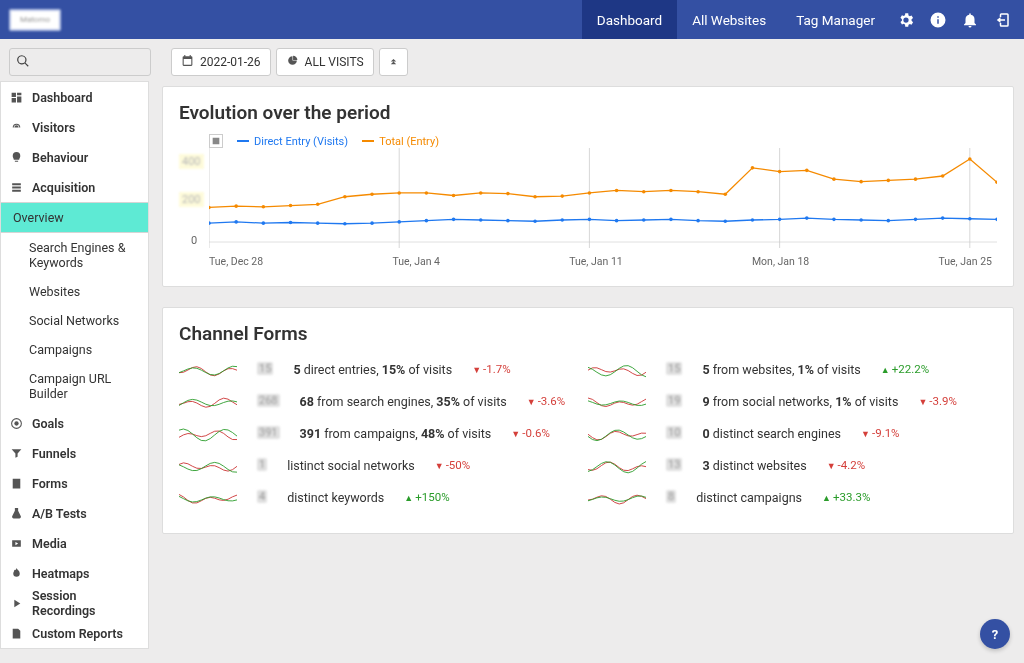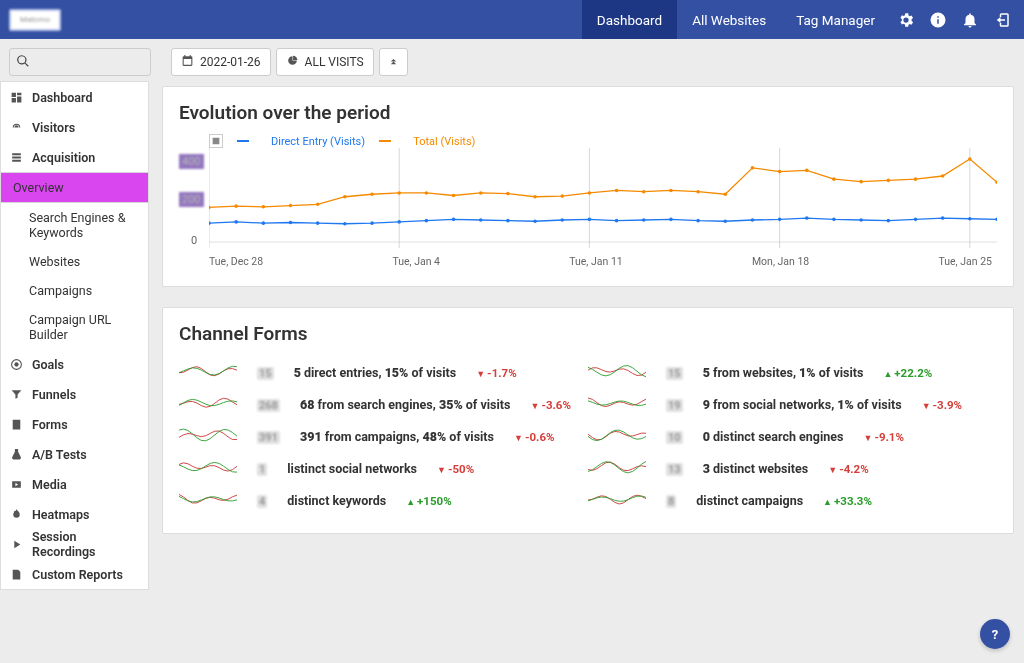--- a/index.html
+++ b/index.html
@@ -18,41 +18,41 @@
   .search-box input { border:none; outline:none; background:transparent; margin-left:6px; width: 100%; font-size:13px;}
   .tool-btn { height: 28px; border:1px solid #ccc; background:#fff; border-radius:3px; display:flex; align-items:center; gap:6px; padding:0 9px; font-size:12px; cursor:pointer;}
   .tool-btn svg { width:13px; height:13px; fill:#555; }
 
   .body-area { display:flex; }
   .sidebar { width: 149px; background: #fff; border: 1px solid #ddd; }
   .side-item { display:flex; align-items:center; height: 30px; padding:0 9px; gap:9px; cursor:pointer; font-size:12.5px; font-weight:600; color:#333; }
   .side-item svg { width:13px; height:13px; fill:#555; flex-shrink:0; }
   .sub-list { }
   .sub-item { padding: 7px 9px 7px 28px; font-size:12.5px; cursor:pointer; line-height:1.2; }
-  .sub-item.active { background:#d946ef; border-top:1px solid #d5d5d5; border-bottom:1px solid #d5d5d5;padding-left:12px;}
+  .sub-item.active { background:#5eead4; border-top:1px solid #d5d5d5; border-bottom:1px solid #d5d5d5;padding-left:12px;}
   .content { flex:1; padding: 5px 10px 10px 13px; }
   .card { background:#fff; border:1px solid #ddd; border-radius:2px; padding: 14px 16px 18px 16px; margin-bottom:20px;}
   .card h2 { font-size:19px; font-weight:600; margin-bottom:10px;}
   .legend { font-size: 11px; display:flex; align-items:center; gap:14px; padding-left: 30px;}
-  .legend-item { display:flex; align-items:center; gap:22px;}
+  .legend-item { display:flex; align-items:center; gap:5px;}
   .legend-dash { width:12px; height:2px; display:inline-block;}
   .legend-blue { color:#1f78f0; }
   .legend-orange { color:#f58a00; }
   .legend-dash.blue { background:#1f78f0;}
   .legend-dash.orange { background:#f58a00;}
   .legend-box { width:14px;height:14px;border:1px solid #ccc; display:flex;align-items:center;justify-content:center;}
   .legend-box svg{width:10px;height:10px;fill:#888;}
   .chart-holder { position:relative; }
-  .y-label { position:absolute; left:0; font-size:11px; color:#888; background:#4c1d95; padding:1px 3px; filter:blur(0.8px); opacity:0.6;}
+  .y-label { position:absolute; left:0; font-size:11px; color:#888; background:#fef9c3; padding:1px 3px; filter:blur(0.8px); opacity:0.6;}
   .x-labels { display:flex; justify-content:space-between; font-size:10.5px; color:#666; padding-left:30px; padding-right:5px; margin-top:4px;}
   .svg-chart { width:100%; height:100px; }
 
   .channel-grid { display:flex; }
   .channel-col { flex:1; }
-  .channel-row { display:flex; align-items:flex-end; gap:20px; padding:7px 0; font-size:12.5px;font-weight:bold;}
+  .channel-row { display:flex; align-items:flex-start; gap:20px; padding:7px 0; font-size:12.5px;}
   .spark { width:58px; height:18px; flex-shrink:0;}
   .blur-val { background:#e0e0e0; color:#999; filter:blur(1px); padding:0 2px; border-radius:2px; font-size:11px;}
   .pct-up { color:#2a9c2a; font-size:11.5px; }
   .pct-down { color:#d43f3a; font-size:11.5px; }
   .arrow { font-size:9px; margin-right:2px;}
 
   .help-fab { position:fixed; bottom:14px; right:14px; width:30px; height:30px; border-radius:50%; background:#3450a3; color:#fff; display:flex; align-items:center; justify-content:center; font-weight:bold; cursor:pointer; box-shadow:0 2px 4px rgba(0,0,0,0.2);}
 </style>
 </head>
 <body>
@@ -131,28 +131,35 @@
         <span>Dashboard</span>
       </div>
     <div class="side-item">
         <svg viewBox="0 0 24 24">
           <path d="M12 5a7 7 0 0 0-7 7h2a5 5 0 0 1 10 0h2a7 7 0 0 0-7-7Zm0 3a4 4 0 0 0-4 4h8a4 4 0 0 0-4-4Z"></path>
         </svg>
         <span>Visitors</span>
       </div>
     <div class="side-item">
         <svg viewBox="0 0 24 24">
+          <path d="M12 2a7 7 0 0 0-7 7c0 3 2 4 2 7h10c0-3 2-4 2-7a7 7 0 0 0-7-7Zm-3 16h6v2H9Z"></path>
+        </svg>
+        <span>Behaviour</span>
+      </div>
+    <div class="side-item">
+        <svg viewBox="0 0 24 24">
           <path d="M4 4h16v4H4Zm0 6h16v4H4Zm0 6h16v4H4Z"></path>
         </svg>
         <span>Acquisition</span>
       </div>
     <div class="sub-list">
       <div class="sub-item active"><span>Overview</span></div>
       <div class="sub-item"><span>Search Engines &amp; Keywords</span></div>
       <div class="sub-item"><span>Websites</span></div>
+      <div class="sub-item"><span>Social Networks</span></div>
       <div class="sub-item"><span>Campaigns</span></div>
       <div class="sub-item"><span>Campaign URL Builder</span></div>
     </div>
     <div class="side-item">
         <svg viewBox="0 0 24 24">
           <circle cx="12" cy="12" r="9" fill="none" stroke="#555" stroke-width="2"></circle>
           <circle cx="12" cy="12" r="4"></circle>
         </svg>
         <span>Goals</span>
       </div>
@@ -209,21 +216,21 @@
             <svg viewBox="0 0 24 24">
               <path d="M4 4h16v16H4Zm2 12 3-4 3 3 4-5 2 3v3H6Z"></path>
             </svg>
           </span>
         <span class="legend-item legend-blue">
             <span class="legend-dash blue"></span>
             <span>Direct Entry (Visits)</span>
           </span>
         <span class="legend-item legend-orange">
             <span class="legend-dash orange"></span>
-            <span>Total (Visits)</span>
+            <span>Total (Entry)</span>
           </span>
       </div>
       <div class="chart-holder">
         <span class="y-label" style="top:6px;">400</span>
         <span class="y-label" style="top:44px;">200</span>
         <span style="position:absolute;left:12px;top:86px;font-size:11px;color:#666;">0</span>
         <svg class="svg-chart" id="line-chart" viewBox="0 0 800 100" preserveAspectRatio="none" style="margin-left:30px;width:calc(100% - 30px);">
             <line x1="0" y1="0" x2="0" y2="100" stroke="#bbb" stroke-width="0.6"></line>
             <line x1="193.10344827586206" y1="0" x2="193.10344827586206" y2="100" stroke="#bbb" stroke-width="0.6"></line>
             <line x1="386.2068965517241" y1="0" x2="386.2068965517241" y2="100" stroke="#bbb" stroke-width="0.6"></line>

